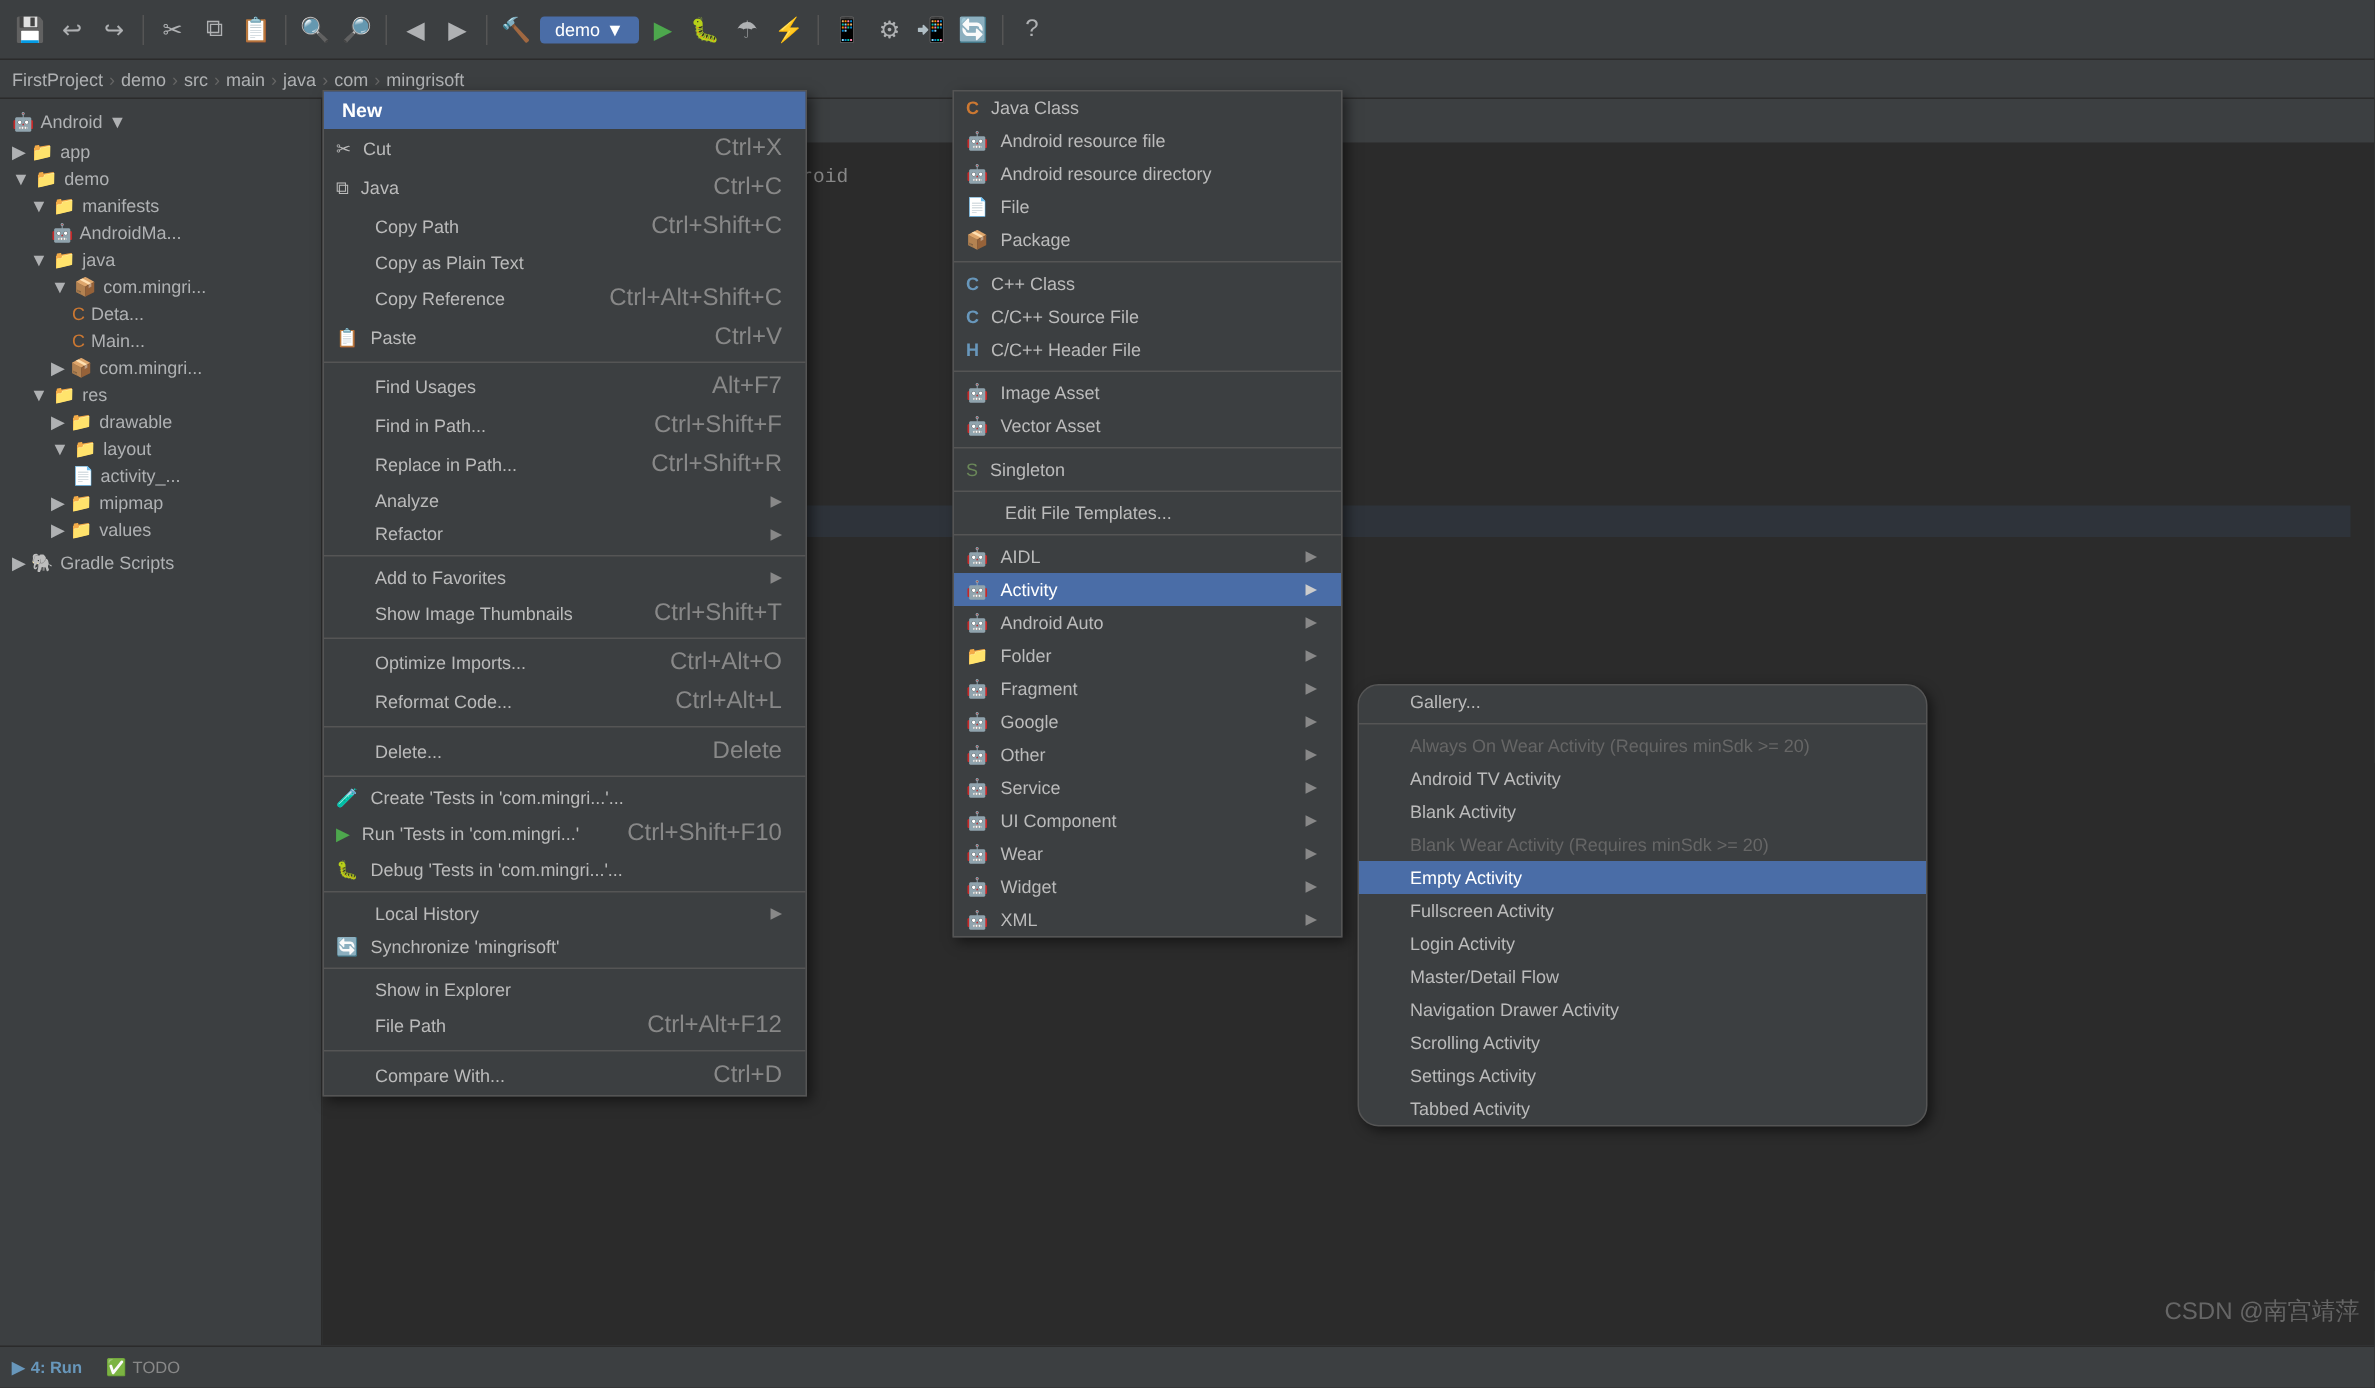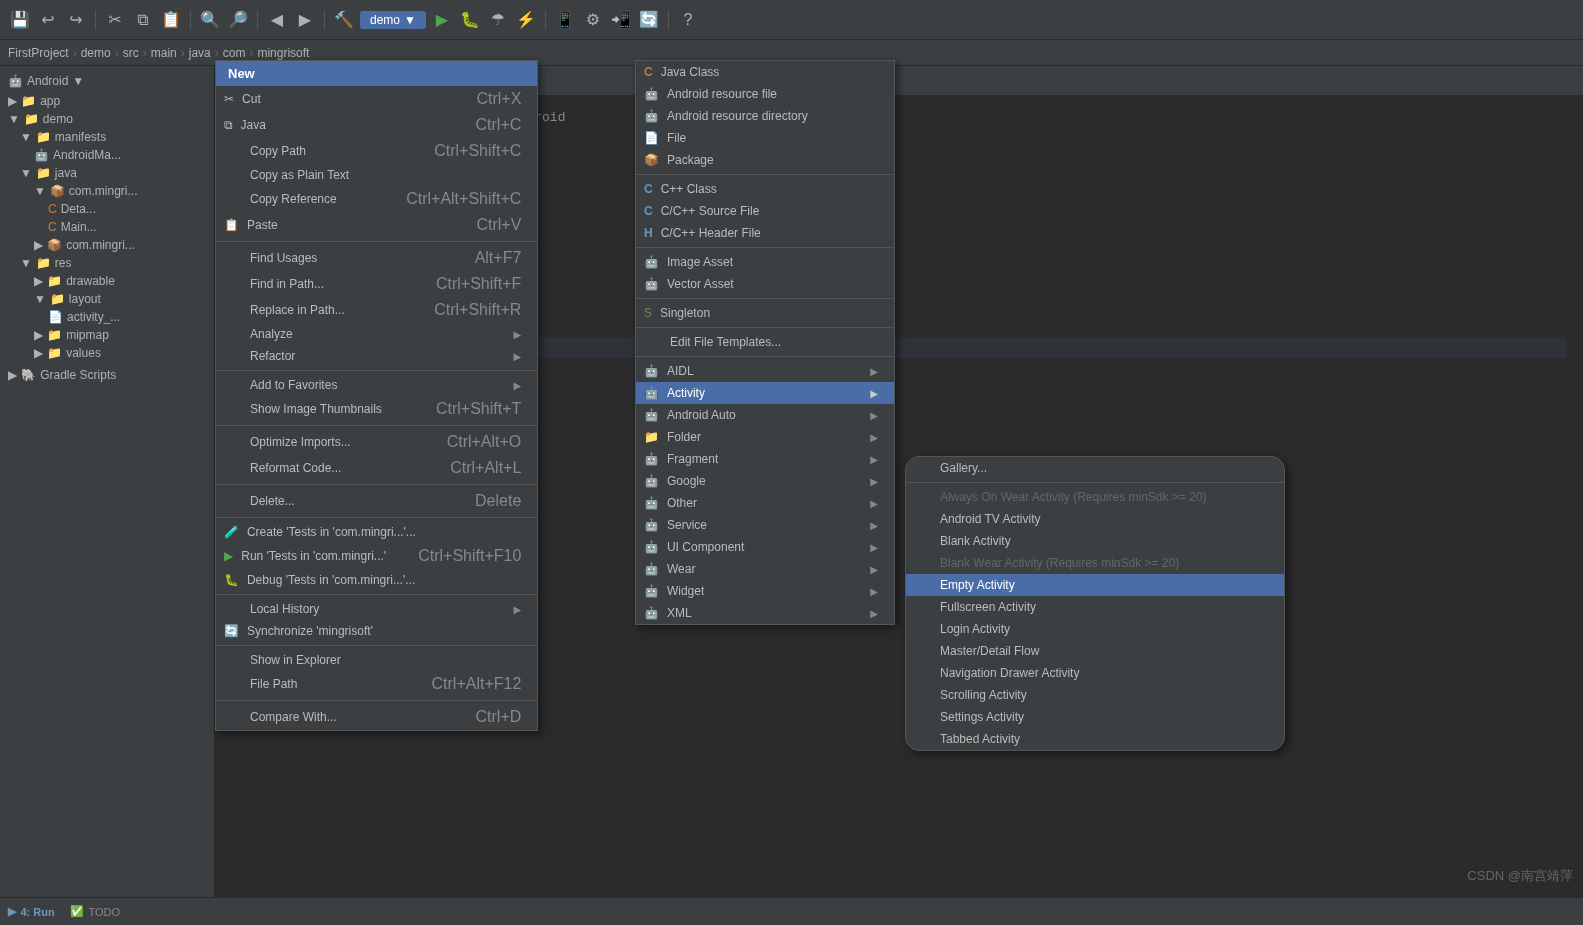--- a/index.html
+++ b/index.html
@@ -236,21 +236,21 @@
     .run-tab {
       color: #6897bb;
       font-weight: bold;
     }
 
     .csdn-watermark {
       position: absolute;
       bottom: 40px;
       right: 10px;
       color: #666;
-      font-size: 13px;
+      font-size: 16px;
     }
   </style>
 </head>
 <body>
 
 <div class="toolbar">
   <div class="toolbar-icon">💾</div>
   <div class="toolbar-icon">↩</div>
   <div class="toolbar-icon">↪</div>
   <div class="toolbar-separator"></div>

